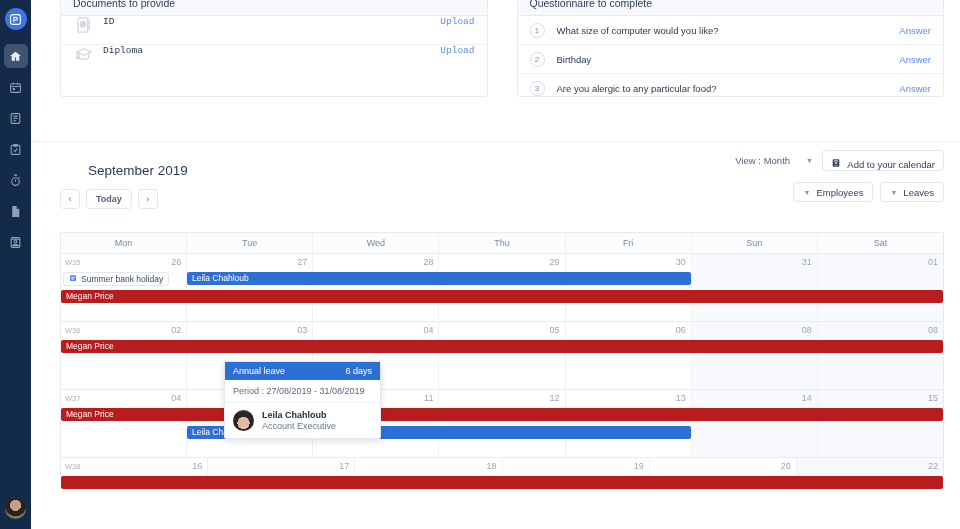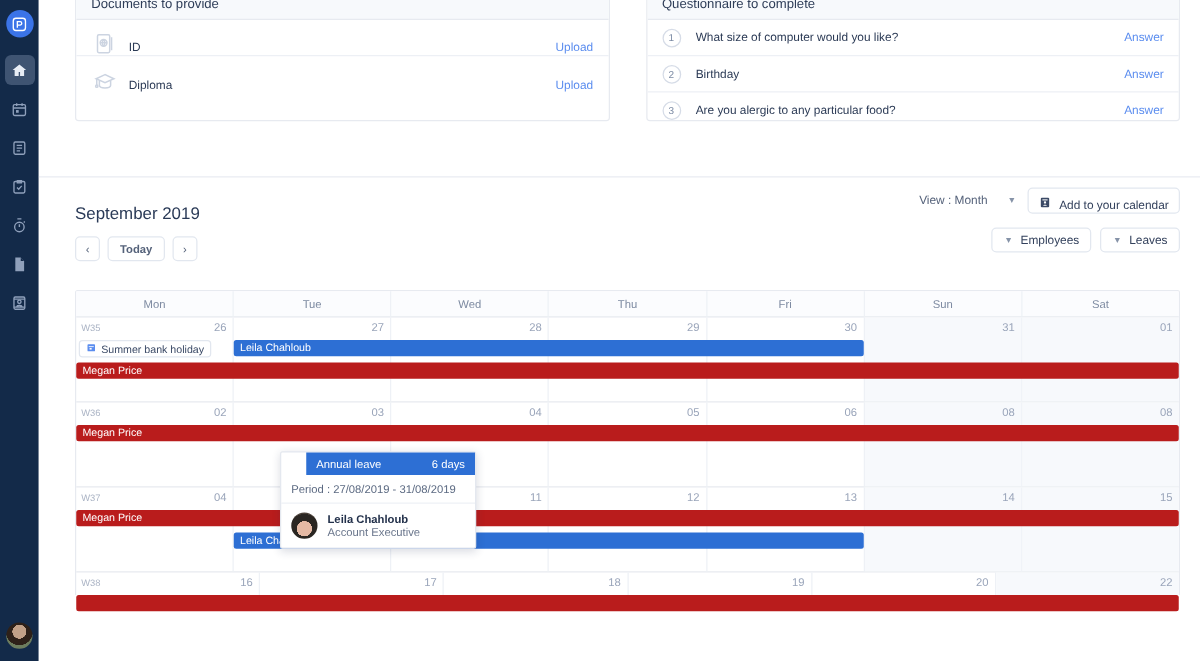--- a/index.html
+++ b/index.html
@@ -60,26 +60,27 @@
   .card-head {
     background: #f7f9fc;
     border-bottom: 1px solid #e7eaf0;
     padding: 8px 12px 6px;
     font-size: 10.5px;
     color: #2e3d58;
     height: 26px;
     display: flex; align-items: flex-end;
   }
   .doc-row {
-    display: flex; align-items: flex-end;
+    display: flex; align-items: flex-start;
     height: 29px;
     padding: 0 12px;
     border-bottom: 1px solid #edf0f5;
     font-size: 9.5px;
     color: #2b3a55;
+    font-family: Liberation Mono, monospace;
   }
   .doc-row:last-child { border-bottom: none; }
   .doc-icon { width: 22px; height: 18px; margin-right: 8px; display:flex; align-items:center; justify-content:center; }
   .doc-icon svg { width: 18px; height: 18px; }
   .doc-name { flex: 1; }
   .link { color: #5b8def; font-size: 9.5px; cursor: pointer; }
 
   .q-row {
     display: flex; align-items: center;
     height: 29px; padding: 0 12px;
@@ -96,20 +97,21 @@
   }
   .q-text { flex: 1; }
 
   .divider { height: 1px; background: #e9ecf2; margin: 29px 0 0 0; }
 
   
   .cal-wrap { padding: 0 16px 0 29px; position: relative; }
   .cal-title {
     font-size: 13.5px; color: #2a3a57; font-weight: 400;
     margin-top: 21px;
+    margin-left: 28px;
   }
   .cal-toolbar {
     position: relative; height: 54px;
   }
   .nav-group { position: absolute; left: 0; top: 11px; display: flex; gap: 6px; }
   .nav-btn {
     border: 1px solid #e2e7ef; background: #fff; border-radius: 4px;
     height: 20px; min-width: 20px; padding: 0 5px;
     display: flex; align-items: center; justify-content: center;
     font-size: 9px; color: #55627a; cursor: pointer;
@@ -185,21 +187,21 @@
   
   .tooltip {
     position: absolute; left: 193px; top: 198px; width: 157px;
     background: #fff; border: 1px solid #e4e8ef;
     box-shadow: 0 2px 7px rgba(30,45,80,.16);
     z-index: 40; border-radius: 2px;
   }
   .tt-head {
     background: #2d6fd4; color: #fff;
     display: flex; justify-content: space-between; align-items: center;
-    padding: 4px 8px; font-size: 9px; margin-left: 20px;
+    padding: 4px 8px; font-size: 9px;
   }
   .tt-period { font-size: 9px; color: #5c6a82; padding: 6px 8px; border-bottom: 1px solid #eef1f6; }
   .tt-person { display: flex; align-items: center; gap: 8px; padding: 7px 8px; }
   .tt-avatar {
     width: 21px; height: 21px; border-radius: 50%; flex-shrink: 0;
     background: radial-gradient(circle at 50% 62%, #e4b9a4 0 36%, #2a2622 37% 70%, #4a4038 71%);
   }
   .tt-name { font-size: 9px; color: #22304a; font-weight: bold; }
   .tt-role { font-size: 9px; color: #6a768c; margin-top: 1px; }
 </style>

